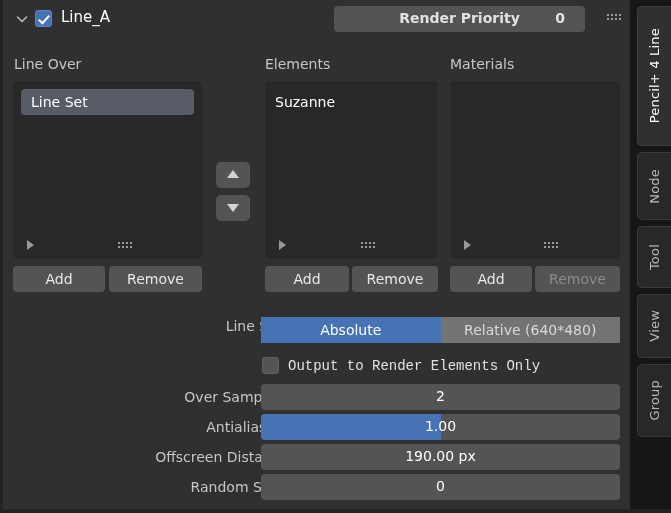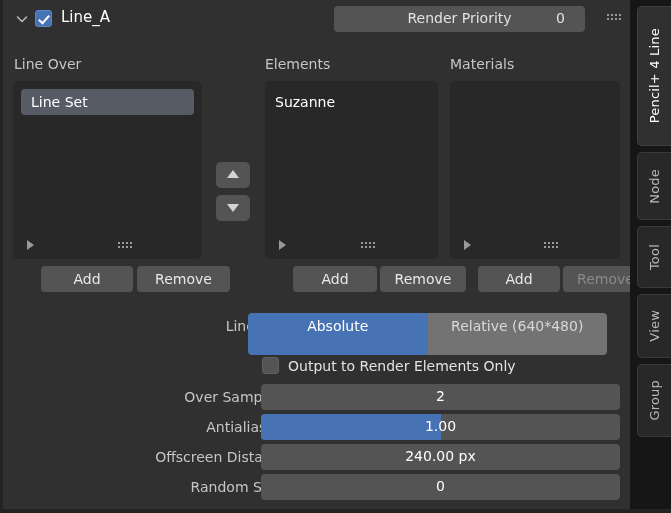--- a/index.html
+++ b/index.html
@@ -110,20 +110,21 @@
     left: 58px; top: 8px;
     font-size: 15px;
     color: #ffffff;
   }
   .render-priority {
     position: absolute;
     left: 331px; top: 6px;
     width: 251px; height: 26px;
     background: #545454;
     border-radius: 4px;
+    font-weight: bold;
   }
   .render-priority .rp-label {
     position: absolute;
     left: 0; right: 0; top: 4px;
     text-align: center;
     color: #e2e2e2;
     font-size: 14px;
   }
   .render-priority .rp-value {
     position: absolute;
@@ -192,21 +193,20 @@
   .btn {
     position: absolute;
     height: 26px;
     line-height: 26px;
     text-align: center;
     background: #545454;
     border-radius: 4px;
     color: #e8e8e8;
     font-size: 14px;
     box-sizing: border-box;
-    margin-left: 28px;
   }
   .btn.disabled { color: #8a8a8a; }
   .arrowbtn {
     position: absolute;
     width: 34px; height: 26px;
     background: #545454;
     border-radius: 5px;
   }
   .arrowbtn .up, .arrowbtn .down {
     position: absolute;
@@ -243,26 +243,27 @@
     z-index: 2;
   }
   .field .fill {
     position: absolute;
     left: 0; top: 0; bottom: 0;
     background: #4772b3;
     z-index: 1;
   }
   .seg {
     position: absolute;
-    left: 248px;
+    left: 261px;
     width: 359px;
-    height: 42px;
+    height: 34px;
     border-radius: 4px;
     overflow: hidden;
     display: flex;
+    align-items: center;
   }
   .seg > div {
     flex: 1 1 50%;
     text-align: center;
     line-height: 26px;
     font-size: 14px;
   }
   .seg .on  { background: #4772b3; color: #ffffff; }
   .seg .off { background: #737373; color: #d8d8d8; }
   .cbrow {
@@ -375,39 +376,39 @@
   </div>
   <div class="btn" style="left:450px; top:266px; width:82px;">Add</div>
   <div class="btn disabled" style="left:535px; top:266px; width:85px;">Remove</div>
 
   <div class="prop-label" style="top:318px;">Line Size</div>
   <div class="seg" style="top:313px;">
     <div class="on">Absolute</div>
     <div class="off">Relative (640*480)</div>
   </div>
 
-  <div class="cbrow" style="top:357px;">
+  <div class="cbrow" style="top:357px;font-family:Liberation Mono, monospace;">
     <div class="checkbox off"></div>
     <span class="cbtext">Output to Render Elements Only</span>
   </div>
 
   <div class="prop-label" style="top:389px;">Over Sampling</div>
   <div class="field" style="top:384px;">
     <span class="val">2</span>
   </div>
 
   <div class="prop-label" style="top:419px;">Antialiasing</div>
   <div class="field" style="top:414px;">
     <span class="fill" style="width: 50%;"></span>
     <span class="val">1.00</span>
   </div>
 
   <div class="prop-label" style="top:449px;">Offscreen Distance</div>
   <div class="field" style="top:444px;">
-    <span class="val">240.00 px</span>
+    <span class="val">190.00 px</span>
   </div>
 
   <div class="prop-label" style="top:479px;">Random Seed</div>
   <div class="field" style="top:474px;">
     <span class="val">0</span>
   </div>
 
   <div class="tabstrip">
     <div class="tab active" style="top:6px; height:140px;">
       <span class="tab-label">Pencil+ 4 Line</span>

